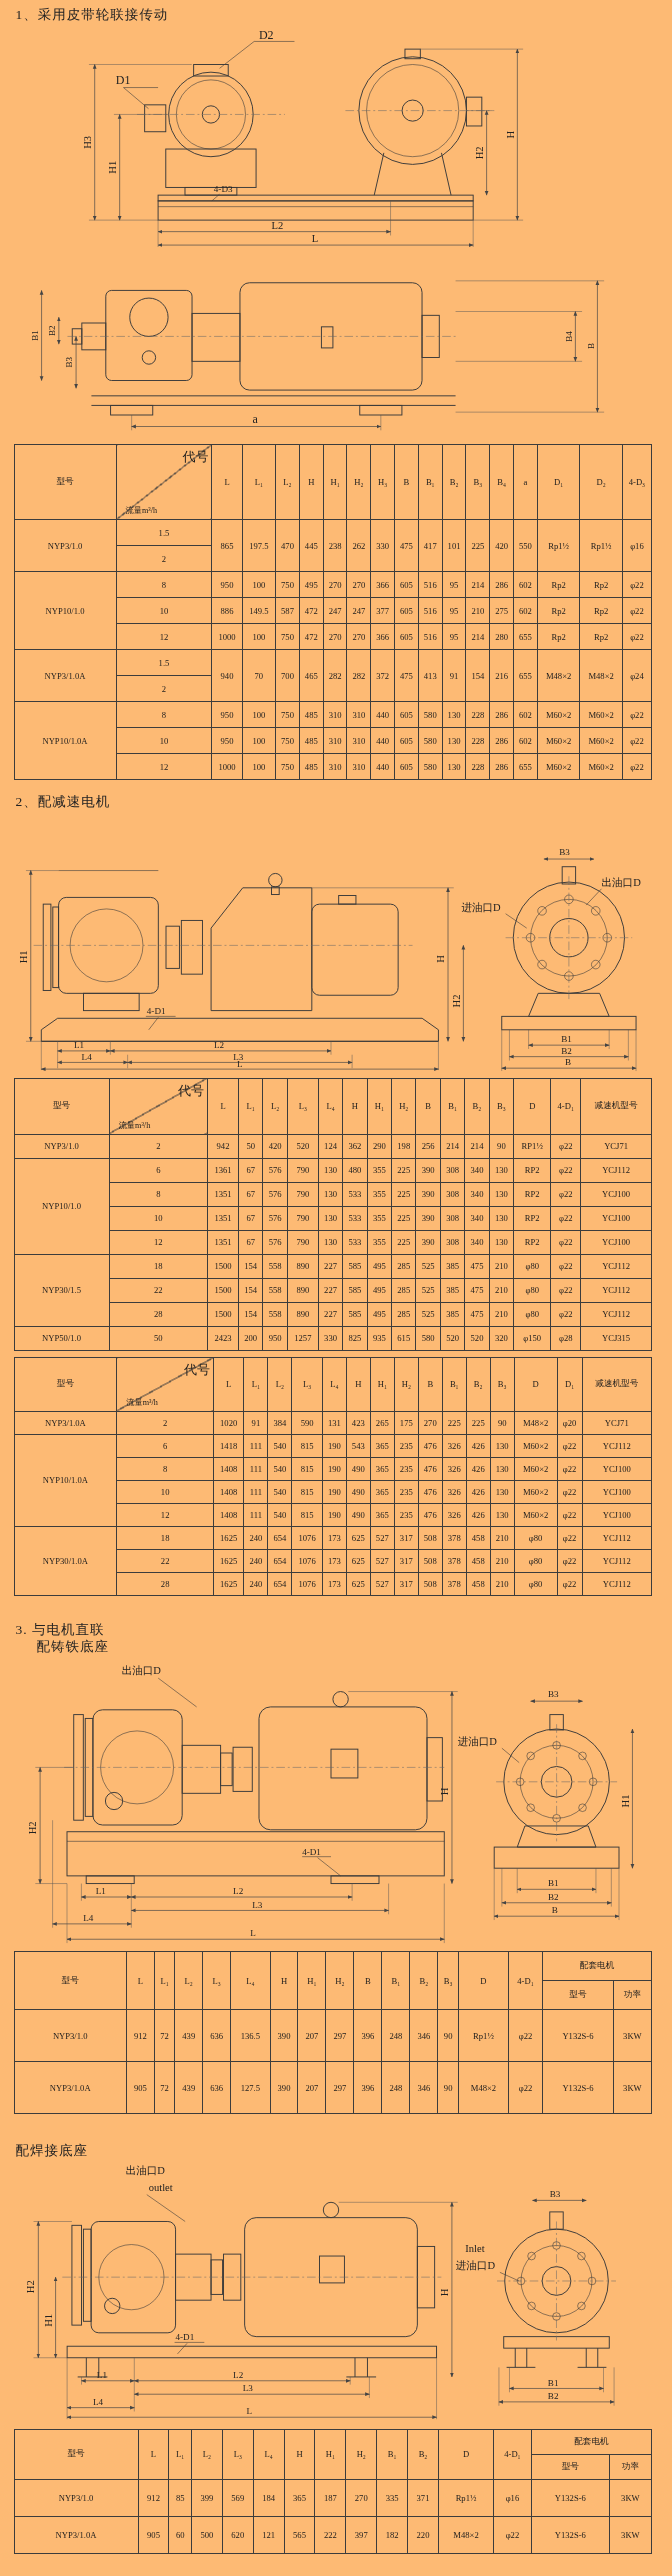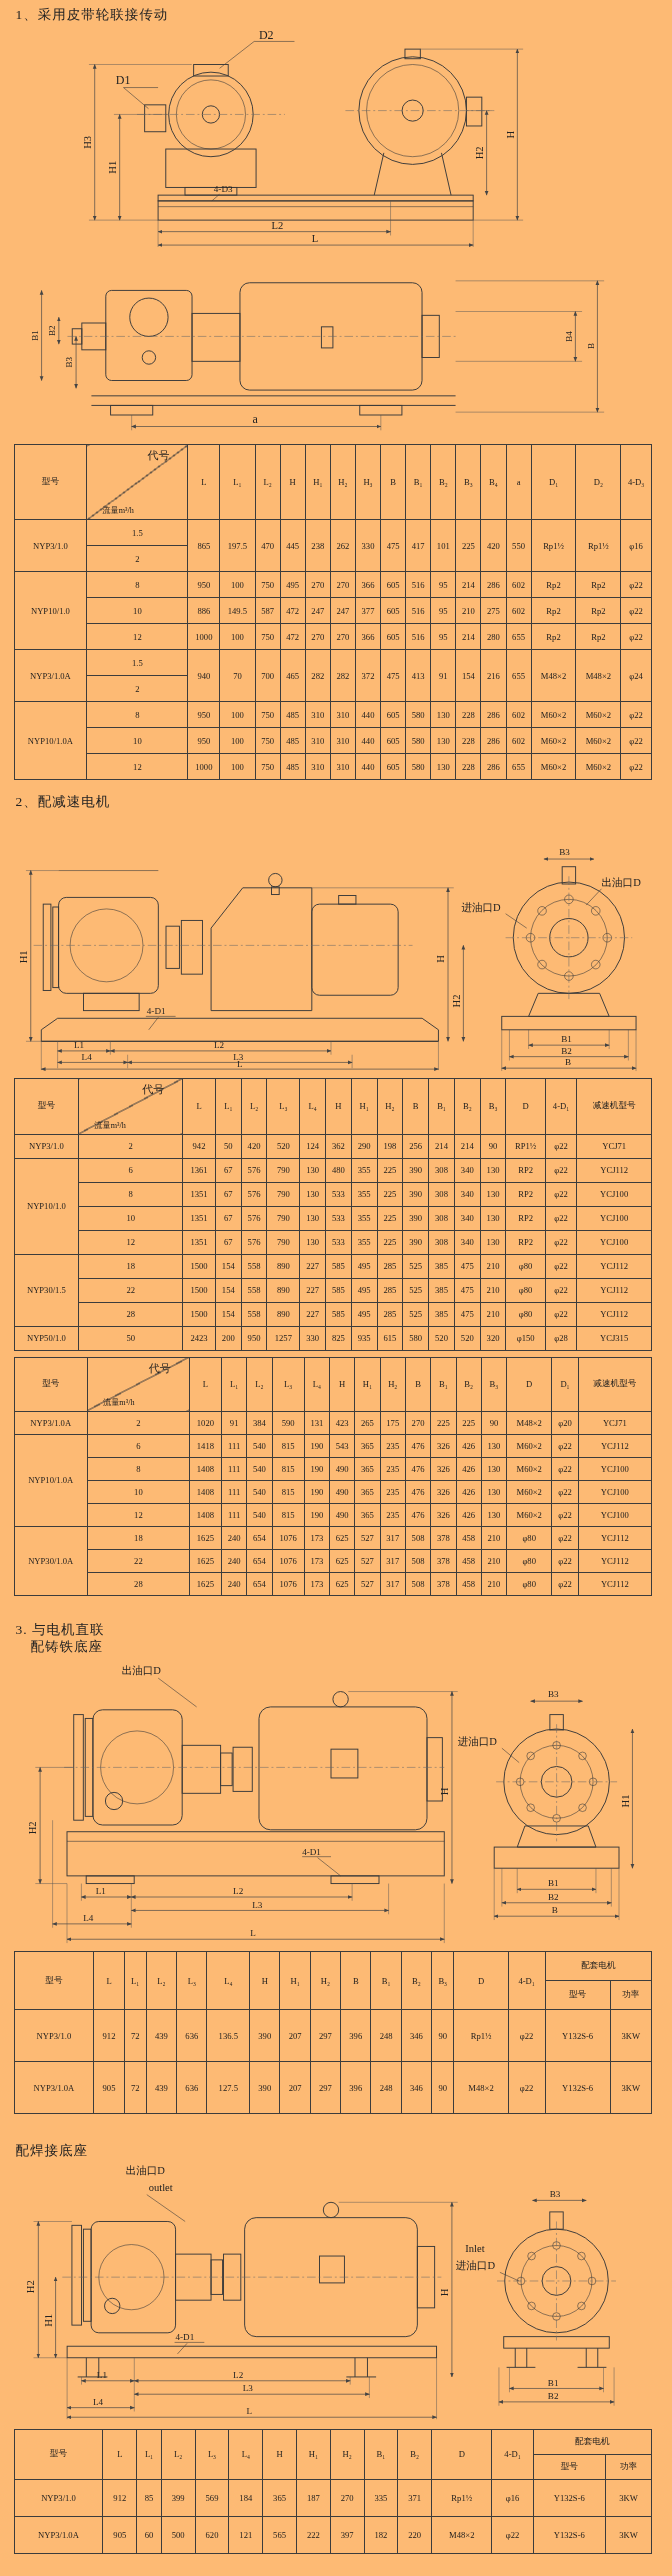--- a/index.html
+++ b/index.html
@@ -2,44 +2,44 @@
 <html><head>
 <meta charset="utf-8">
 <style>
   html,body{margin:0;padding:0;background:#e8e7e3;}
   .page{width:673px;height:2576px;background:#fdba74;position:relative;overflow:hidden;
         font-family:"Liberation Serif","DejaVu Serif",serif;color:#1c1c1c;box-sizing:border-box;padding:5.8px 21px 0 13.5px;}
   .sec-title{font-size:13.5px;letter-spacing:1px;color:#222;margin:0 0 1.9px 1.9px;}
   .sec-title.m2{margin-top:13px;}
   .sec-title.m3{margin-top:25px;line-height:17.3px;}
   .sec-title.m4{margin-top:28px;}
-  .indent{margin-left:15px;}
+  .indent{margin-left:21px;}
   svg{display:block;}
   .o{fill:none;stroke:#3a3a3a;stroke-width:1;}
   .t{fill:none;stroke:#3a3a3a;stroke-width:.6;}
   .dim{stroke:#444;stroke-width:.7;fill:none;}
   .ext{stroke:#555;stroke-width:.5;fill:none;}
   .cl{stroke:#666;stroke-width:.55;fill:none;stroke-dasharray:9 3 2 3;}
   .st{font-family:"Liberation Serif","DejaVu Serif",serif;font-size:11px;fill:#222;}
   .stb{font-family:"Liberation Serif","DejaVu Serif",serif;font-size:12.5px;fill:#222;}
   .sts{font-family:"Liberation Serif","DejaVu Serif",serif;font-size:9.5px;fill:#222;}
   table.dtab{width:100%;border-collapse:collapse;table-layout:auto;margin-top:5.8px;}
   table.dtab th,table.dtab td{border:1px solid #3c3c3c;text-align:center;vertical-align:middle;
       font-size:8.6px;font-weight:normal;padding:1px 1px;white-space:nowrap;color:#1c1c1c;}
-  table.dtab th:first-child,table.dtab td:first-child{padding:1px 0;}
+  table.dtab th:first-child,table.dtab td:first-child{padding:1px 11px;}
   .t1 thead tr{height:75px;} .t1 tbody tr{height:26px;}
   .t2 thead tr{height:56px;} .t2 tbody tr{height:24px;}
   .t3 thead tr{height:54px;} .t3 tbody tr{height:23px;}
   .t4 thead tr{height:29px;} .t4 tbody tr{height:52px;}
   .t5 thead tr{height:25px;} .t5 tbody tr{height:37px;}
   .t2{margin-top:15.4px;} .t3{margin-top:21px;} .t4{margin-top:7.7px;} .t5{margin-top:3.8px;}
   th.diag,td.diag{position:relative;min-width:61px;padding:0;
      background:linear-gradient(to bottom right,transparent calc(50% - 0.5px),#3c3c3c calc(50% - 0.5px),#3c3c3c calc(50% + 0.5px),transparent calc(50% + 0.5px));}
-  .diag .tr{position:absolute;top:2.9px;right:18px;font-size:11px;font-family:Liberation Serif, serif;}
-  .diag .bl{position:absolute;bottom:2.9px;left:15px;font-size:8.2px;}
+  .diag .tr{position:absolute;top:2.9px;right:3px;font-size:13px;font-family:Liberation Serif, serif;}
+  .diag .bl{position:absolute;bottom:2.9px;left:9px;font-size:8.2px;}
 </style>
 </head>
 <body>
 
 <div class="page">
 
   <svg width="0" height="0">
     <defs>
       <marker id="ar" viewBox="0 0 10 10" refX="9" refY="5" markerWidth="7" markerHeight="7" orient="auto-start-reverse">
         <path d="M0,1 L10,5 L0,9 z" fill="#444"></path>

